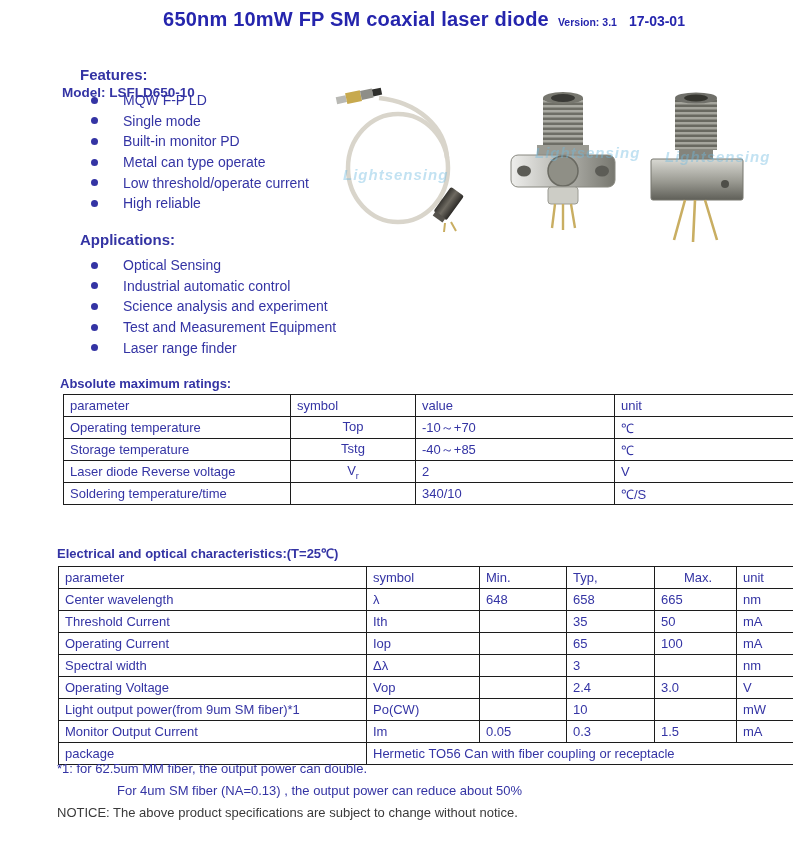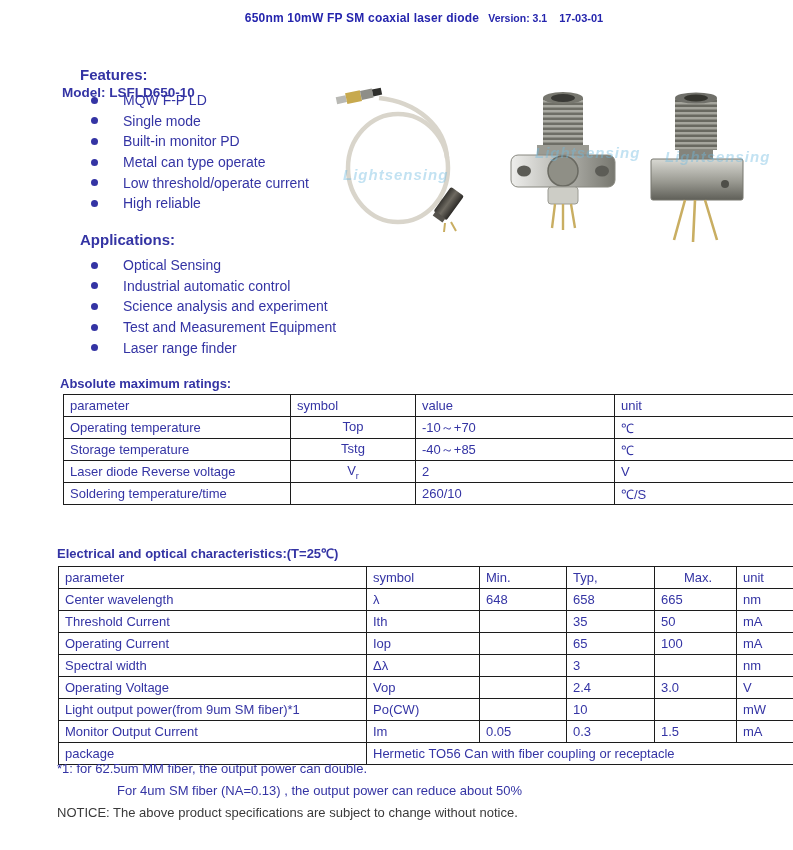--- a/index.html
+++ b/index.html
@@ -3,23 +3,23 @@
 <meta charset="utf-8">
 <style>
   html,body{margin:0;padding:0;background:#ffffff;}
   .page{
     position:relative;width:793px;height:850px;background:#ffffff;overflow:hidden;
     font-family:"Liberation Sans", sans-serif;
     color:var(--text-blue,#3434a4);
   }
   
   .title-row{position:absolute;top:8px;left:0;width:100%;text-align:center;padding-left:55px;box-sizing:border-box;white-space:nowrap;}
-  .doc-title{font-size:12px;font-weight:bold;color:var(--title-blue,#2525ad);letter-spacing:.2px;}
+  .doc-title{font-size:20px;font-weight:bold;color:var(--title-blue,#2525ad);letter-spacing:.2px;}
   .doc-version{font-size:10.5px;font-weight:bold;color:var(--title-blue,#2525ad);margin-left:9px;}
-  .doc-date{font-size:11px;font-weight:bold;color:var(--title-blue,#2525ad);margin-left:12px;}
+  .doc-date{font-size:14px;font-weight:bold;color:var(--title-blue,#2525ad);margin-left:12px;}
   .model-line{position:absolute;top:41px;left:62px;font-size:13.5px;font-weight:bold;margin-top:44px;}
   
   .features-block{position:absolute;top:66px;left:80px;}
   .applications-block{position:absolute;top:231px;left:80px;}
   .sec-heading{font-size:15px;font-weight:bold;margin:0 0 7px 0;}
   .bullet-list{margin:0;padding:0;list-style:none;}
   .bullet-item{display:flex;align-items:center;height:20.6px;font-size:14px;}
   .dot{width:7px;height:7px;border-radius:50%;background:var(--text-blue,#3434a4);margin:0 25px 0 11px;flex:0 0 auto;}
   
   .photos{position:absolute;top:78px;left:335px;width:458px;height:156px;}
@@ -220,21 +220,21 @@
     </tr>
     <tr>
       <td>Laser diode Reverse voltage</td>
       <td class="sym"><span>V</span><sub>r</sub></td>
       <td>2</td>
       <td>V</td>
     </tr>
     <tr>
       <td>Soldering temperature/time</td>
       <td class="sym"><span></span><sub></sub></td>
-      <td>260/10</td>
+      <td>340/10</td>
       <td>℃/S</td>
     </tr>
   </tbody>
     </table>
 
   <div class="elec-heading">Electrical and optical characteristics:(T=25℃)</div>
   <table class="spec-table elec-table">
     <tbody>
         <tr>
       <th class="e1">parameter</th>

